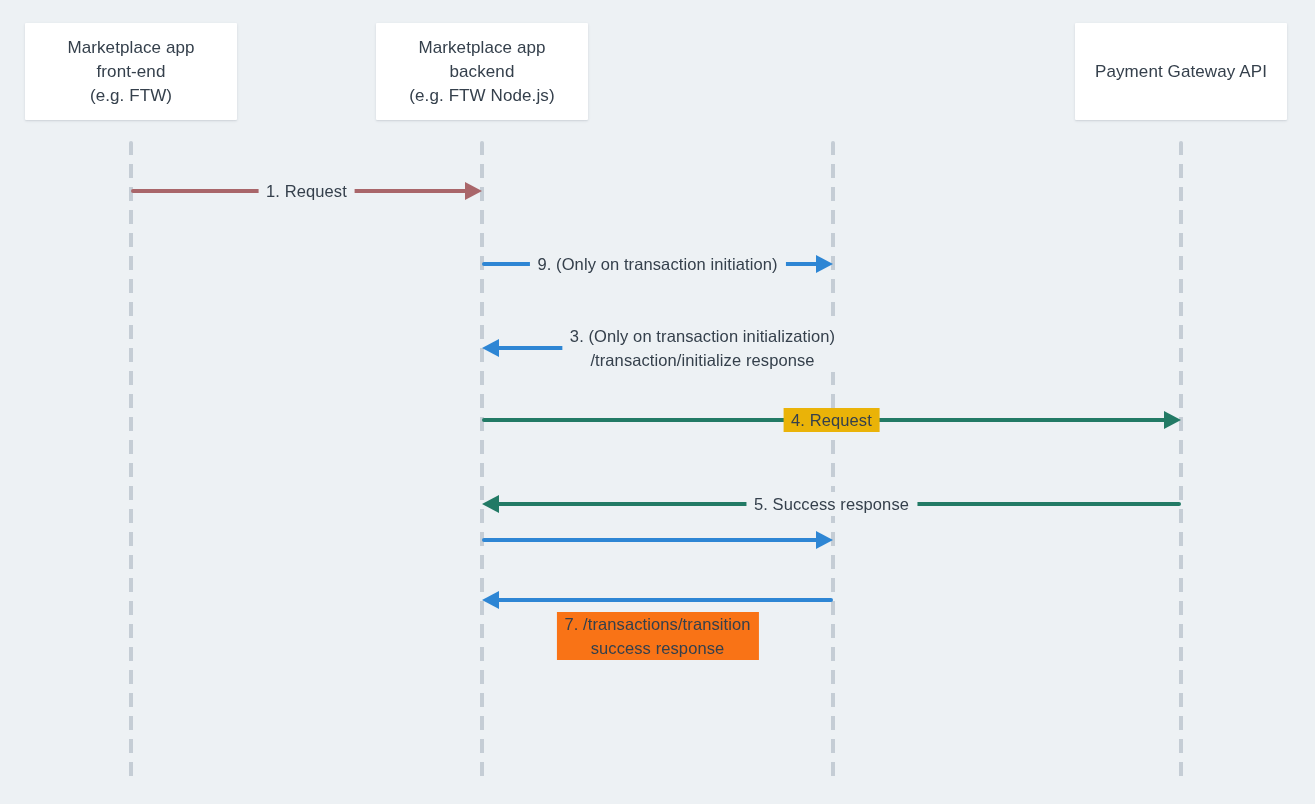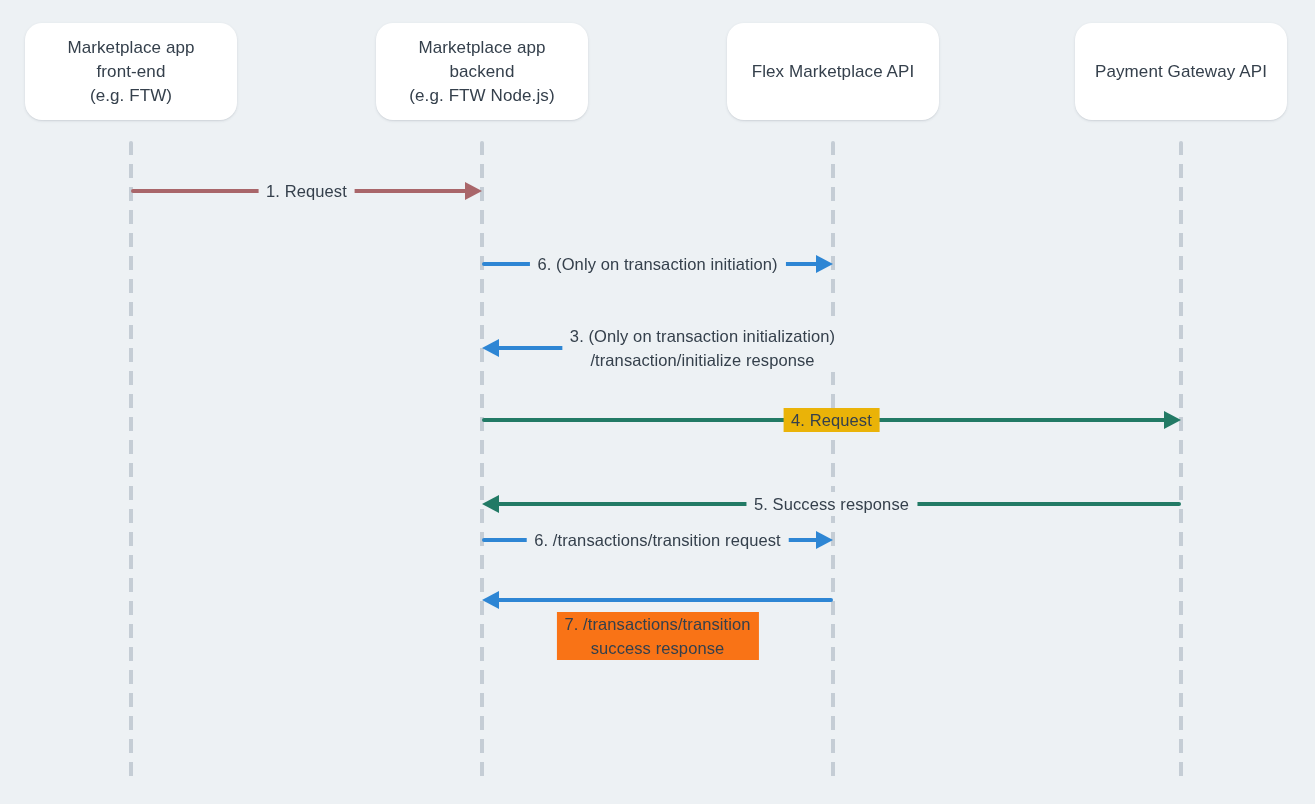--- a/index.html
+++ b/index.html
@@ -11,21 +11,21 @@
     width: 1315px;
     height: 804px;
     overflow: hidden;
     font-family: "Liberation Sans", sans-serif;
   }
   .participant {
     position: absolute;
     width: 212px;
     height: 97px;
     top: 23px;
-    border-radius: 17px;
+    border-radius: 1px;
     box-shadow: 0 1px 3px rgba(55, 65, 80, 0.12), 0 1px 1px rgba(55, 65, 80, 0.06);
     display: flex;
     flex-direction: column;
     justify-content: center;
     text-align: center;
     font-size: 17px;
     font-weight: 500;
     line-height: 24px;
     letter-spacing: 0.1px;
   }
@@ -77,40 +77,37 @@
       <div>front-end</div>
       <div>(e.g. FTW)</div>
     </div>
     <div class="lifeline" style="left: 129px; background: repeating-linear-gradient(rgb(197, 205, 213) 0px, rgb(197, 205, 213) 14px, transparent 14px, transparent 23px);"></div>
     <div class="participant" style="left: 376px; background: rgb(255, 255, 255);">
       <div>Marketplace app</div>
       <div>backend</div>
       <div>(e.g. FTW Node.js)</div>
     </div>
     <div class="lifeline" style="left: 480px; background: repeating-linear-gradient(rgb(197, 205, 213) 0px, rgb(197, 205, 213) 14px, transparent 14px, transparent 23px);"></div>
-    <div class="participant" style="left: 727px; background: rgb(255, 255, 255);">
-      <div>Flex Marketplace API</div>
-    </div>
     <div class="lifeline" style="left: 831px; background: repeating-linear-gradient(rgb(197, 205, 213) 0px, rgb(197, 205, 213) 14px, transparent 14px, transparent 23px);"></div>
     <div class="participant" style="left: 1075px; background: rgb(255, 255, 255);">
       <div>Payment Gateway API</div>
     </div>
     <div class="lifeline" style="left: 1179px; background: repeating-linear-gradient(rgb(197, 205, 213) 0px, rgb(197, 205, 213) 14px, transparent 14px, transparent 23px);"></div>
     <div class="message" style="left: 131px; top: 161px; width: 351px;">
       <div class="msg-line" style="background: rgb(169, 102, 106); left: 0px; width: 338px;"></div>
       <div class="msg-head" style="border-top: 9px solid transparent; border-bottom: 9px solid transparent; left: 334px; border-left: 17px solid rgb(169, 102, 106);"></div>
       <div class="msg-label" style="background: rgb(237, 241, 244);">
         <div>1. Request</div>
       </div>
     </div>
     <div class="message" style="left: 482px; top: 234px; width: 351px;">
       <div class="msg-line" style="background: rgb(46, 134, 212); left: 0px; width: 338px;"></div>
       <div class="msg-head" style="border-top: 9px solid transparent; border-bottom: 9px solid transparent; left: 334px; border-left: 17px solid rgb(46, 134, 212);"></div>
       <div class="msg-label" style="background: rgb(237, 241, 244);">
-        <div>6. (Only on transaction initiation)</div>
+        <div>9. (Only on transaction initiation)</div>
       </div>
     </div>
     <div class="message" style="left: 482px; top: 318px; width: 351px;">
       <div class="msg-line" style="background: rgb(46, 134, 212); left: 13px; width: 338px;"></div>
       <div class="msg-head" style="border-top: 9px solid transparent; border-bottom: 9px solid transparent; left: 0px; border-right: 17px solid rgb(46, 134, 212);"></div>
       <div class="msg-label" style="background: rgb(237, 241, 244); margin-left: 45px;">
         <div>3. (Only on transaction initialization)</div>
         <div>/transaction/initialize response</div>
       </div>
     </div>
@@ -124,23 +121,20 @@
     <div class="message" style="left: 482px; top: 474px; width: 699px;">
       <div class="msg-line" style="background: rgb(34, 122, 101); left: 13px; width: 686px;"></div>
       <div class="msg-head" style="border-top: 9px solid transparent; border-bottom: 9px solid transparent; left: 0px; border-right: 17px solid rgb(34, 122, 101);"></div>
       <div class="msg-label" style="background: rgb(237, 241, 244);">
         <div>5. Success response</div>
       </div>
     </div>
     <div class="message" style="left: 482px; top: 510px; width: 351px;">
       <div class="msg-line" style="background: rgb(46, 134, 212); left: 0px; width: 338px;"></div>
       <div class="msg-head" style="border-top: 9px solid transparent; border-bottom: 9px solid transparent; left: 334px; border-left: 17px solid rgb(46, 134, 212);"></div>
-      <div class="msg-label" style="background: rgb(237, 241, 244);">
-        <div>6. /transactions/transition request</div>
-      </div>
     </div>
     <div class="message" style="left: 482px; top: 570px; width: 351px;">
       <div class="msg-line" style="background: rgb(46, 134, 212); left: 13px; width: 338px;"></div>
       <div class="msg-head" style="border-top: 9px solid transparent; border-bottom: 9px solid transparent; left: 0px; border-right: 17px solid rgb(46, 134, 212);"></div>
       <div class="msg-label" style="background: #f97316; margin-top: 36px;">
         <div>7. /transactions/transition</div>
         <div>success response</div>
       </div>
     </div>
   </div>

